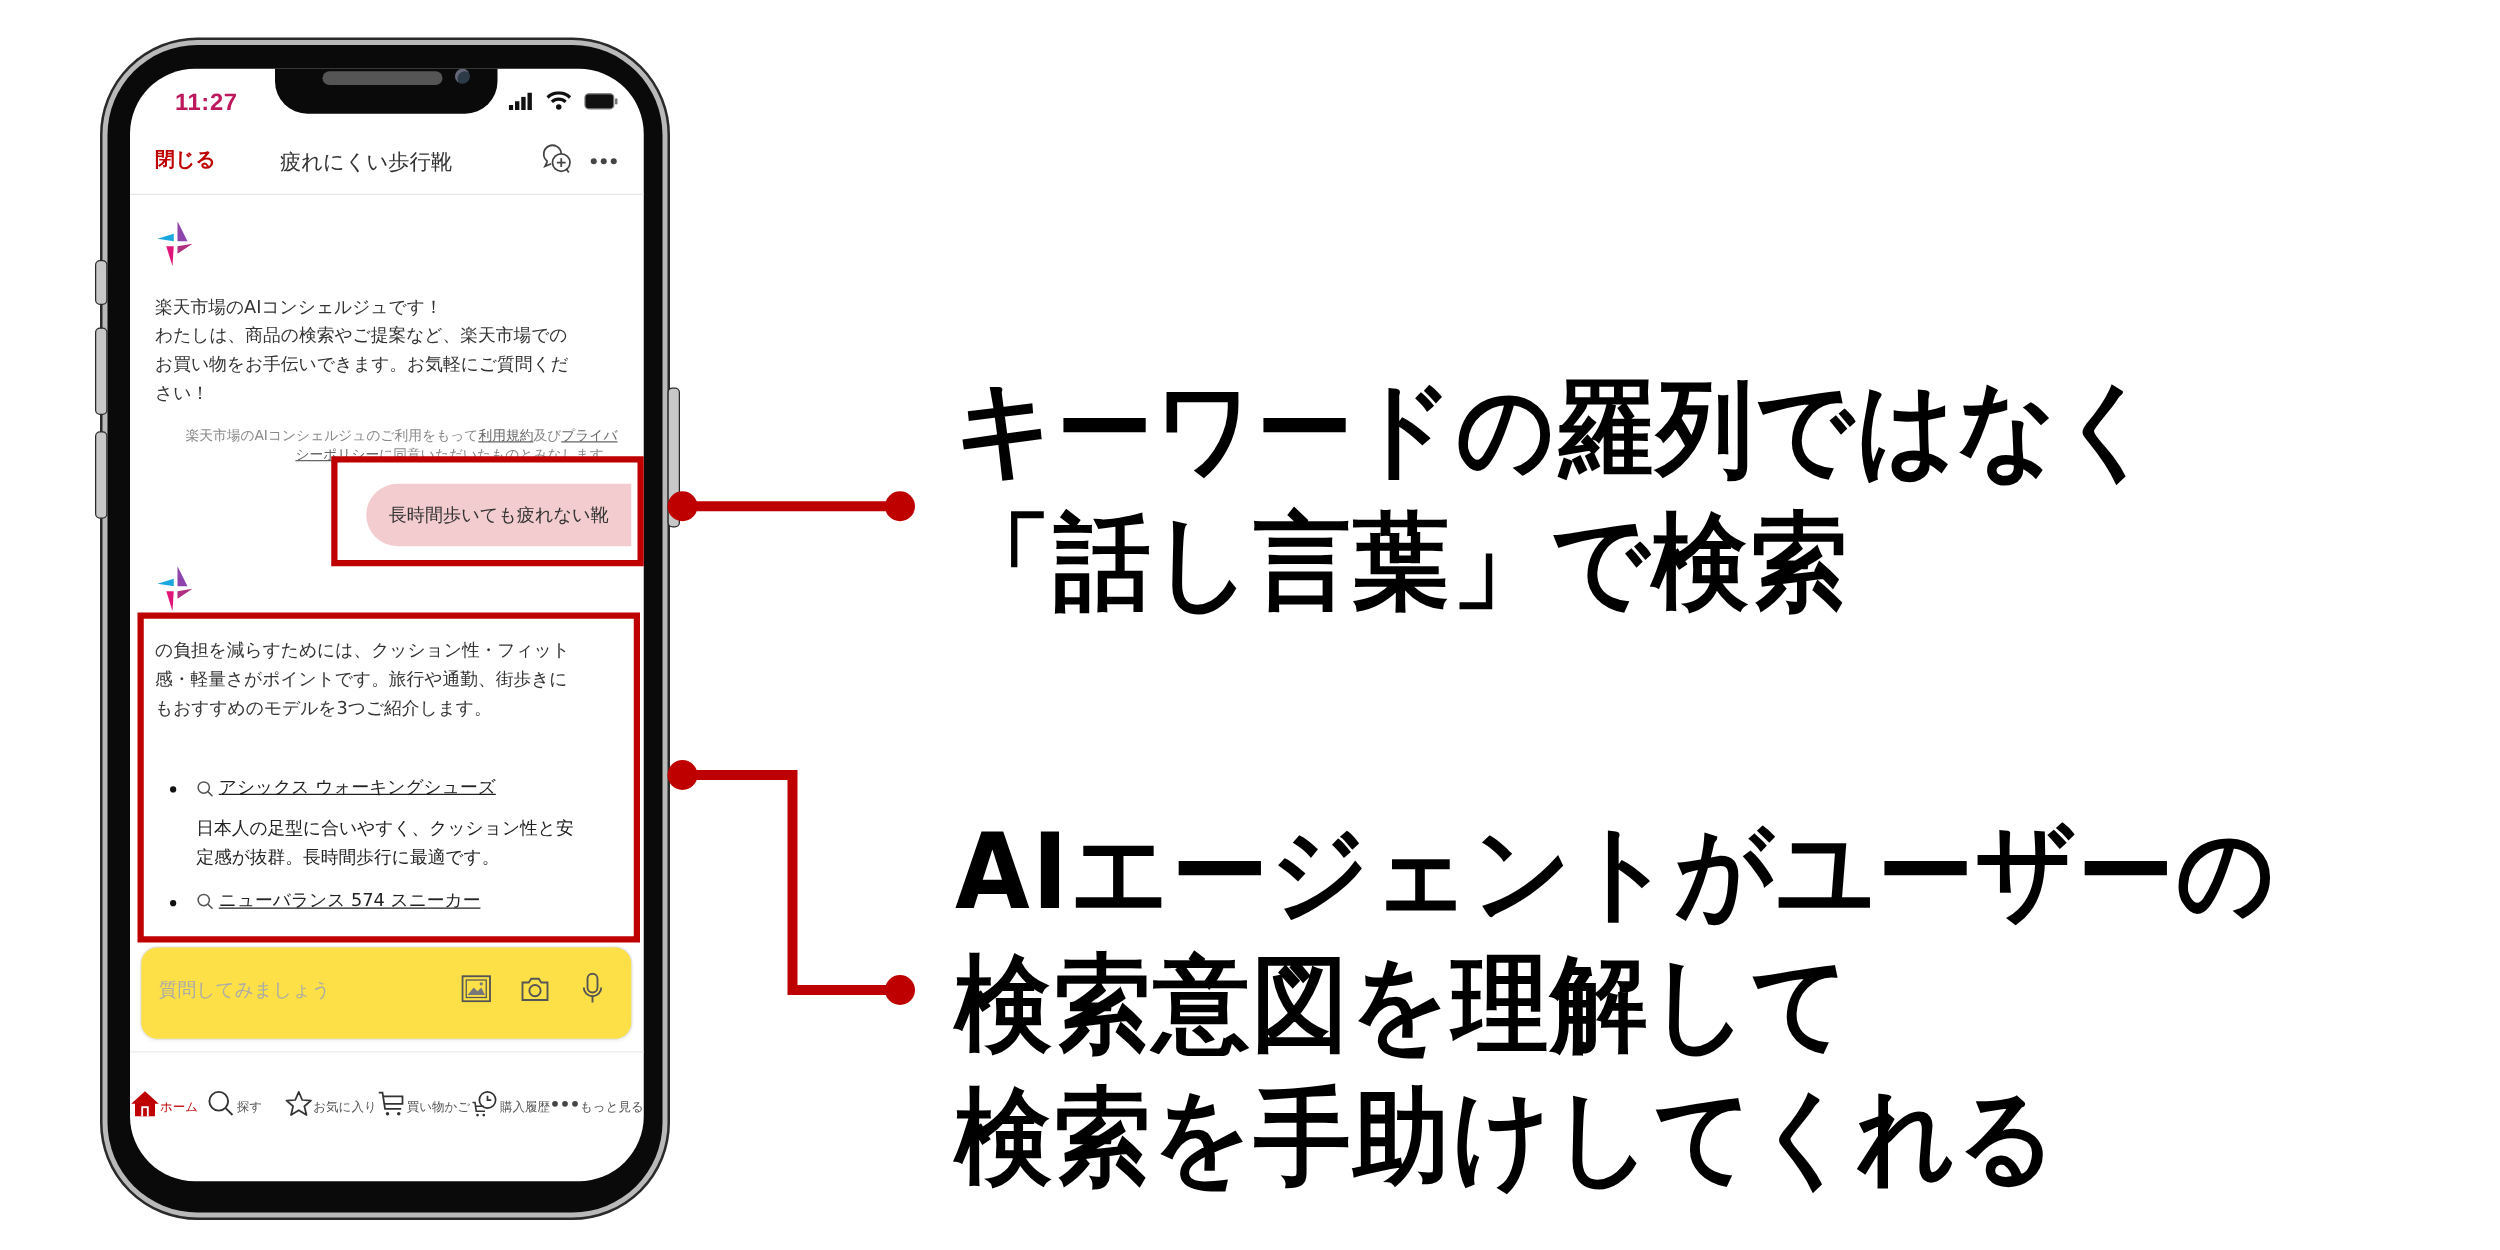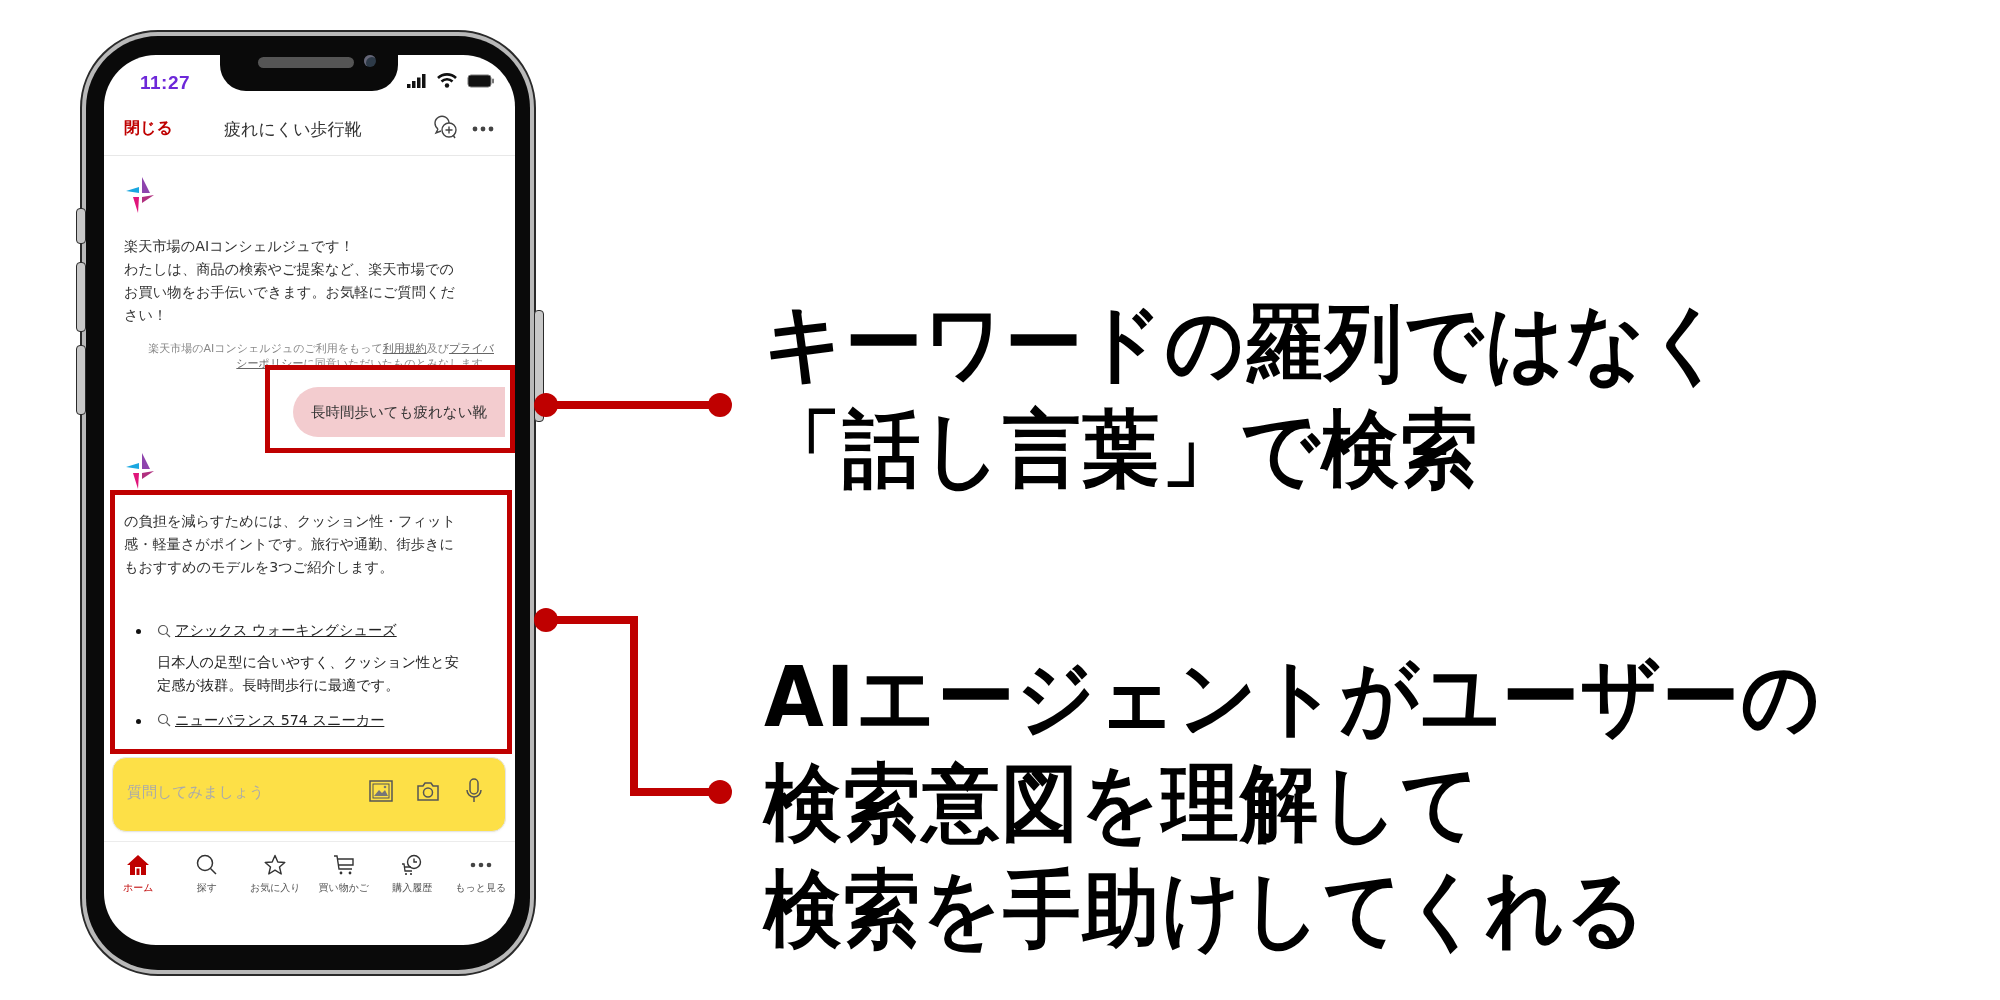--- a/index.html
+++ b/index.html
@@ -15,21 +15,21 @@
   .screen { position:absolute; left:104px; top:55px; width:411px; height:890px; background:#fff;
     border-radius:52px; overflow:hidden; }
   .notch { position:absolute; left:220px; top:55px; width:178px; height:36px; background:#0a0a0a;
     border-radius:0 0 26px 26px; z-index:5; }
   .speaker { position:absolute; left:258px; top:57px; width:96px; height:11px; background:#555;
     border-radius:6px; z-index:6; }
   .camera { position:absolute; left:364px; top:55px; width:12px; height:12px; background:#2d3a48;
     border-radius:50%; z-index:6; box-shadow: inset 2px 2px 0 #667; }
 
   
-  .status-time { position:absolute; left:36px; top:17px; font-weight:bold; font-size:19px; color:#6d28d9;
+  .status-time { position:absolute; left:36px; top:17px; font-weight:bold; font-size:19px; color:#be185d;
     font-family:"Liberation Sans", sans-serif; letter-spacing:0.5px; }
   .status-icons { position:absolute; right:20px; top:18px; display:flex; gap:10px; align-items:center; }
 
   
   .header { position:absolute; left:0; top:52px; width:411px; height:48px; border-bottom:1px solid #e8e8e8; }
   .close-btn { position:absolute; left:20px; top:11px; color:#bf0000; font-size:16px; font-weight:bold; }
   .header-title { position:absolute; left:120px; top:11px; font-size:17px; color:#333; }
   .hdr-icon { position:absolute; top:8px; }
 
   
@@ -50,21 +50,21 @@
   
   .input-box { position:absolute; left:8px; top:702px; width:394px; height:75px; border:1px solid #e5e5e5;
     border-radius:14px; box-sizing:border-box; background:#fde047; box-shadow:0 1px 2px rgba(0,0,0,0.04); }
   .input-box input { position:absolute; left:12px; top:24px; border:none; outline:none; width:190px;
     font-size:15px; color:#333; background:transparent; font-family:"DejaVu Sans", sans-serif; }
   .input-box input::placeholder { color:#aaa; }
   .in-icon { position:absolute; top:22px; }
 
   
   .bottom-nav { position:absolute; left:0; top:786px; width:411px; height:70px; border-top:1px solid #ececec; display:flex; }
-  .nav-item { flex:1; display:flex; flex-direction:column; align-items:center; padding-top:12px;font-family:Liberation Mono, monospace; }
+  .nav-item { flex:1; display:flex; flex-direction:row; align-items:center; padding-top:12px;font-family:Liberation Mono, monospace; }
   .nav-item .lbl { font-size:10px; color:#555; margin-top:5px; white-space:nowrap; }
   .nav-item.active .lbl { color:#bf0000; }
 
   
   .hl { position:absolute; border:5px solid #bf0000; box-sizing:border-box; z-index:8; }
 
   
   .conn { position:absolute; left:0; top:0; width:2000px; height:1000px; z-index:9; pointer-events:none; }
 
   

